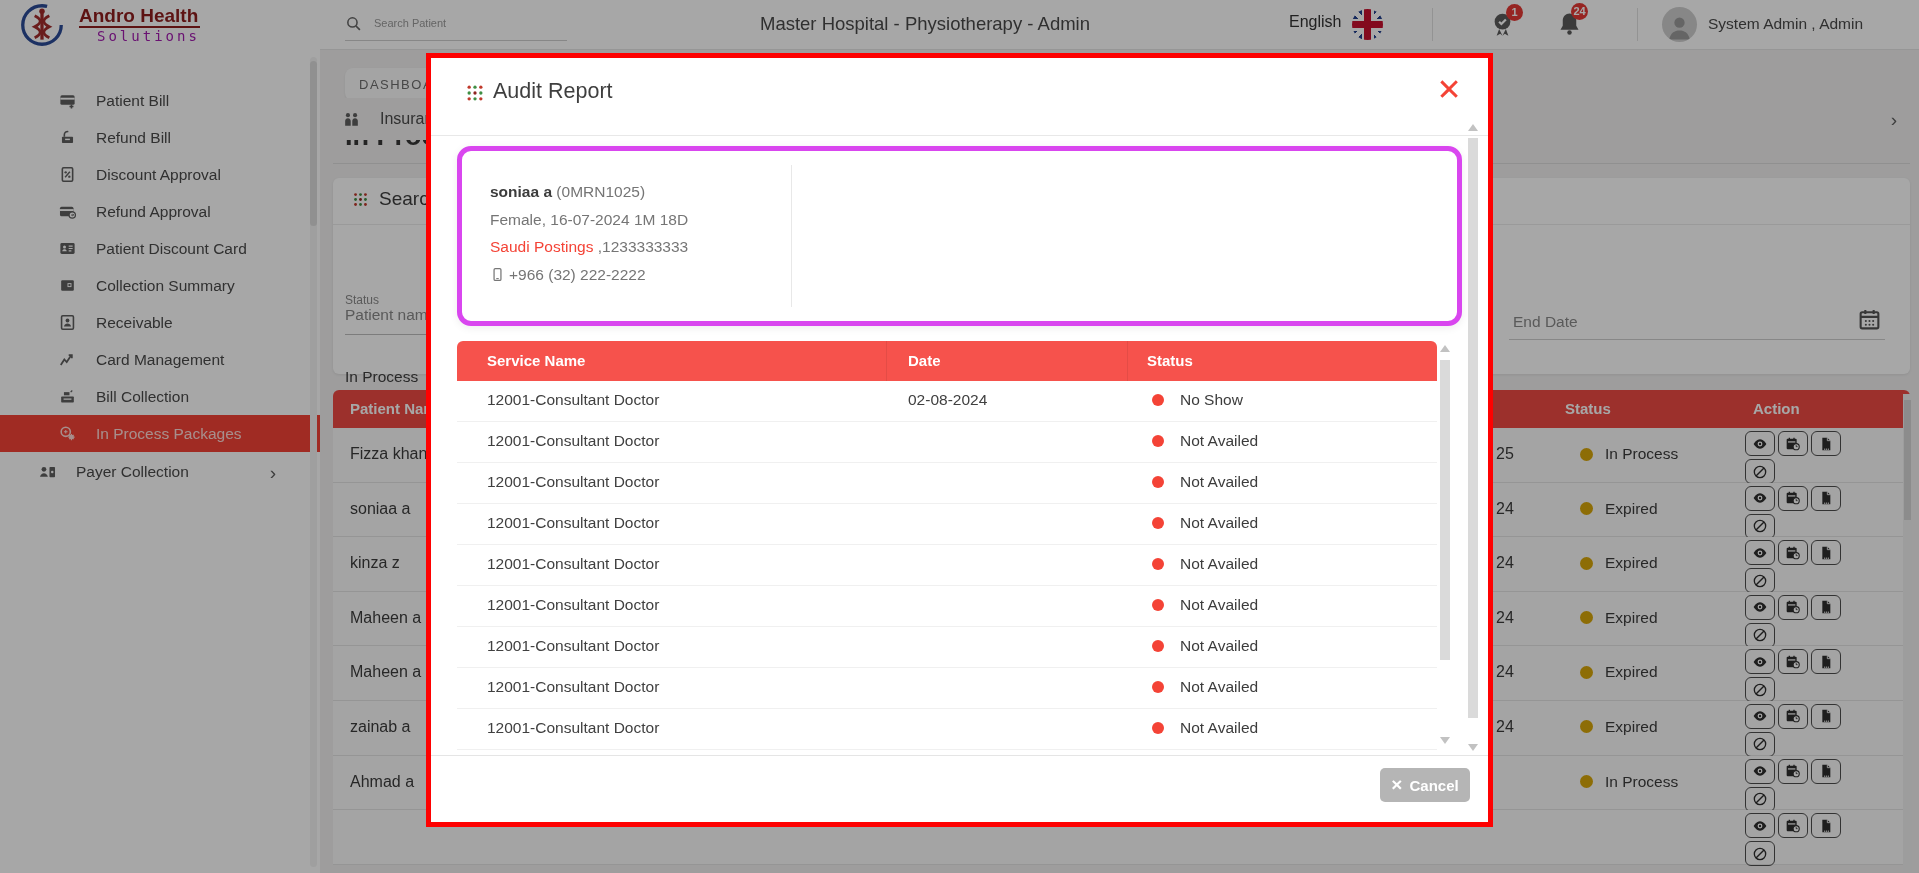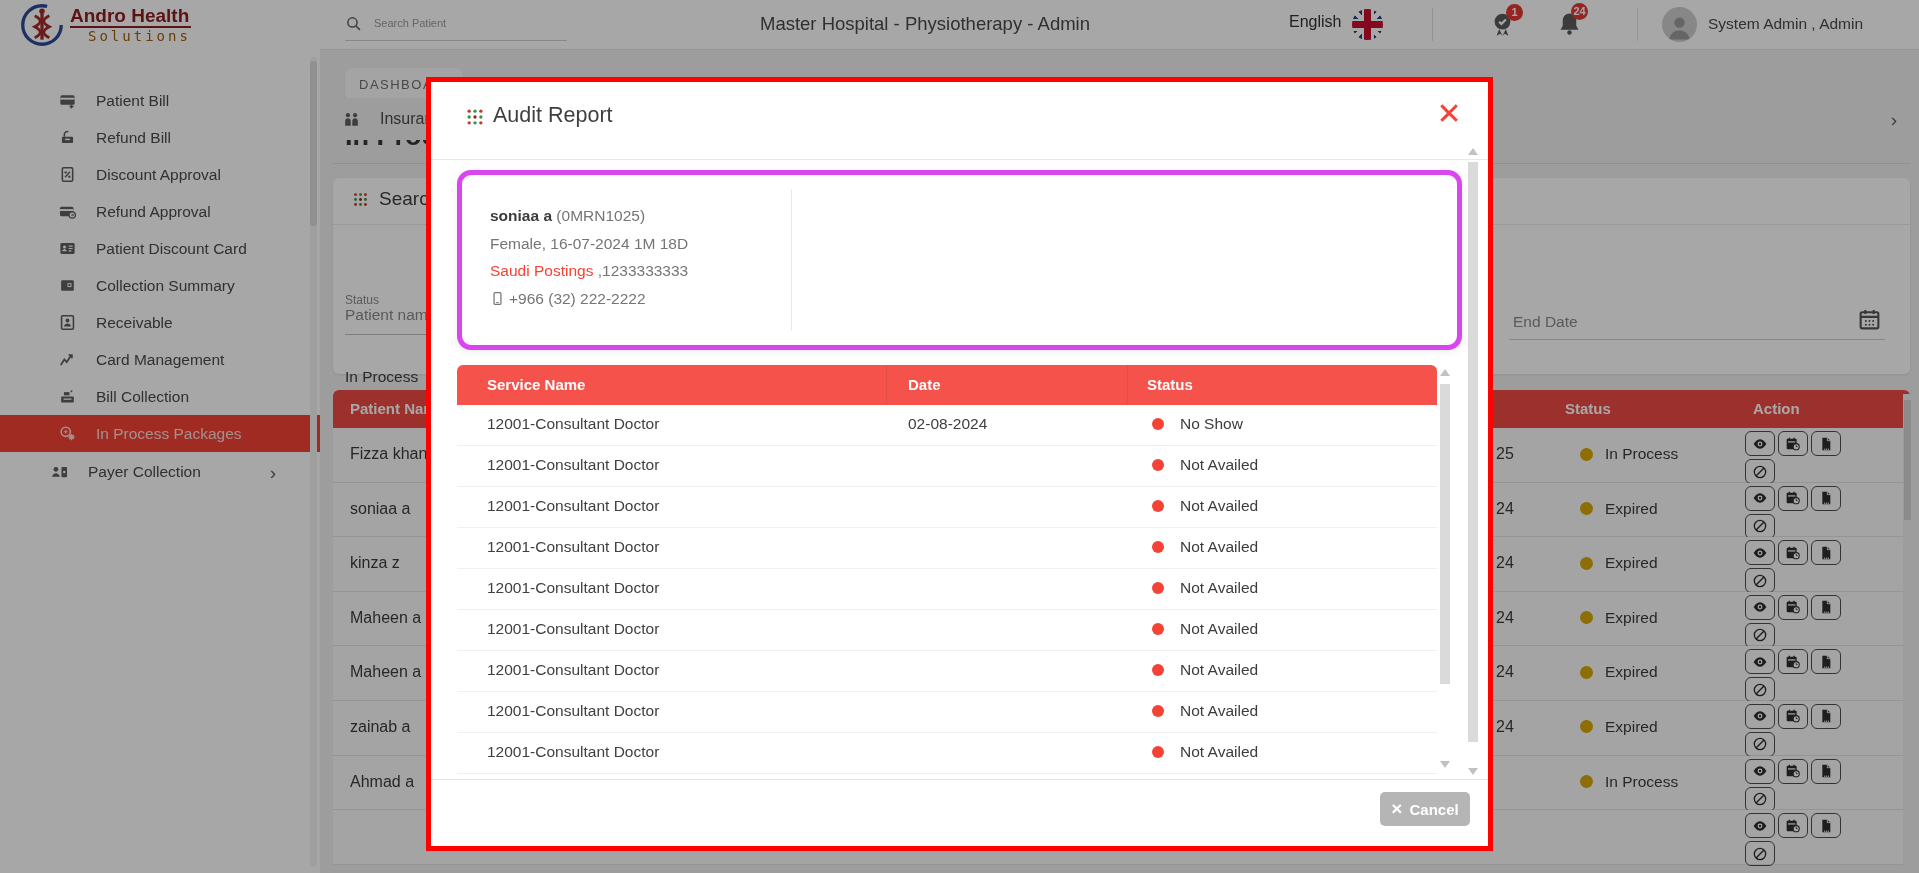--- a/index.html
+++ b/index.html
@@ -3,24 +3,24 @@
 <meta charset="utf-8">
 <style>
   html,body{margin:0;padding:0;background:#888;}
   .app{position:relative;width:1919px;height:873px;overflow:hidden;
        font-family:"Liberation Sans","DejaVu Sans",sans-serif;background:#f1f0f0;}
   .svgic{width:100%;height:100%;display:block;}
 
   
   .topbar{position:absolute;left:0;top:0;width:1919px;height:49px;background:#fff;
           border-bottom:1px solid #e6e6e6;z-index:2;}
-  .logo{position:absolute;left:20px;top:3px;display:flex;align-items:center;gap:6px;}
+  .logo{position:absolute;left:20px;top:3px;display:flex;align-items:center;gap:15px;}
   .logo-ic{width:44px;height:44px;}
   .logo-t1{font-size:19px;font-weight:bold;color:#8f1d1d;border-bottom:2px solid #8f1d1d;line-height:20px;}
-  .logo-t2{font-size:14px;letter-spacing:3px;color:#a16207;font-family:"DejaVu Sans Mono",monospace;margin-left:18px;line-height:16px;}
+  .logo-t2{font-size:14px;letter-spacing:3px;color:#a21caf;font-family:"DejaVu Sans Mono",monospace;margin-left:18px;line-height:16px;}
   .tb-search{position:absolute;left:345px;top:6px;width:222px;height:34px;border-bottom:1px solid #cfcfcf;display:flex;align-items:center;gap:10px;}
   .tb-search .ic{width:17px;height:17px;color:#666;}
   .tb-search input{border:none;outline:none;font-size:11px;color:#6d28d9;width:180px;background:transparent;font-family:Liberation Sans, sans-serif;}
   .tb-search input::placeholder{color:#9a9a9a;}
   .tb-title{position:absolute;left:700px;top:13px;width:450px;text-align:center;font-size:18.5px;color:#4a4a4a;}
   .tb-lang{position:absolute;left:1289px;top:13px;font-size:16px;color:#333;}
   .flag{position:absolute;left:1352px;top:9px;width:31px;height:31px;border-radius:50%;
     background:
       linear-gradient(#c8102e,#c8102e) center/100% 7px no-repeat,
       linear-gradient(90deg,#c8102e,#c8102e) center/7px 100% no-repeat,
@@ -35,21 +35,21 @@
          min-width:17px;height:17px;line-height:17px;text-align:center;padding:0 2px;box-sizing:border-box;}
   .avatar{position:absolute;left:1662px;top:7px;width:35px;height:35px;border-radius:50%;background:#cfcfcf;overflow:hidden;color:#9b9b9b;}
   .tb-user{position:absolute;left:1708px;top:15px;font-size:15.5px;color:#4a4a4a;}
 
   
   .sidebar{position:absolute;left:0;top:49px;width:320px;height:824px;background:#fff;z-index:2;
            display:flex;flex-direction:column;padding-top:33px;box-sizing:border-box;}
   .sb-item{display:flex;align-items:center;color:#4b4b4b;cursor:pointer;flex:0 0 auto;gap:8px;}
   .sb-item.main{height:42px;padding-left:22px;font-size:16px;}
   .sb-item.sub{height:37px;padding-left:58px;font-size:15.5px;}
-  .sb-item.semi{height:40px;padding-left:38px;font-size:15.5px;margin-left:12px;}
+  .sb-item.semi{height:40px;padding-left:38px;font-size:15.5px;}
   .sb-item.open{background:#e9e9e9;}
   .sb-item.active-red{background:#f44336;color:#ffd9d6;}
   .sb-ic{width:19px;height:19px;margin-right:11px;color:#5f5f5f;flex:0 0 auto;}
   .sb-item.active-red .sb-ic{color:#ffd9d6;}
   .chev{margin-left:auto;margin-right:44px;color:#5f5f5f;font-size:19px;line-height:1;}
   .chev::before{content:"\203A";display:inline-block;}
   .chev.down::before{transform:rotate(90deg);}
   .sb-scroll{position:absolute;right:3px;top:8px;width:7px;height:810px;background:#f3f3f3;border-radius:4px;}
   .sb-scroll .thumb{position:absolute;left:0;top:4px;width:7px;height:165px;background:#dcdcdc;border-radius:4px;}
 
@@ -84,21 +84,21 @@
   .bg-actions{position:absolute;left:1412px;top:3px;width:120px;}
   .abtn{position:absolute;width:30px;height:25px;border:1.5px solid #4f4f4f;border-radius:6px;background:transparent;
         display:flex;align-items:center;justify-content:center;color:#2f2f2f;box-sizing:border-box;padding:0;}
   .abtn .ic{width:16px;height:16px;}
   .bg-scroll{position:absolute;left:1583px;top:345px;width:9px;height:478px;background:#f0f0f0;}
   .bg-scroll .thumb{position:absolute;left:1px;top:6px;width:7px;height:120px;background:#d6d6d6;}
 
   
   .backdrop{position:absolute;inset:0;background:rgba(0,0,0,.345);z-index:40;}
   .modal{position:absolute;left:426px;top:53px;width:1067px;height:774px;background:#fff;
-         border:5px solid #fe0101;box-sizing:border-box;z-index:50;margin-top:24px;}
+         border:5px solid #fe0101;box-sizing:border-box;z-index:50;}
   .m-head{position:absolute;left:0;top:0;width:1057px;height:77px;border-bottom:1px solid #e8e8e8;}
   .m-title{position:absolute;left:62px;top:21px;font-size:21.5px;color:#3f3f3f;}
   .m-title-ic{position:absolute;left:34px;top:25px;width:20px;height:20px;}
   .m-close{position:absolute;left:1000px;top:14px;width:36px;height:36px;color:#f44336;font-size:30px;line-height:36px;
            text-align:center;cursor:pointer;font-weight:400;}
   .p-card{position:absolute;left:26px;top:88px;width:995px;height:170px;background:#fff;border:5px solid #d946ef;
           border-radius:14px;box-shadow:0 2px 8px rgba(0,0,0,.07);}
   .p-lines{position:absolute;left:28px;top:27px;font-size:15.5px;line-height:27.5px;color:#757575;}
   .p-name{font-weight:bold;color:#3c3c3c;}
   .p-red{color:#f44336;}

